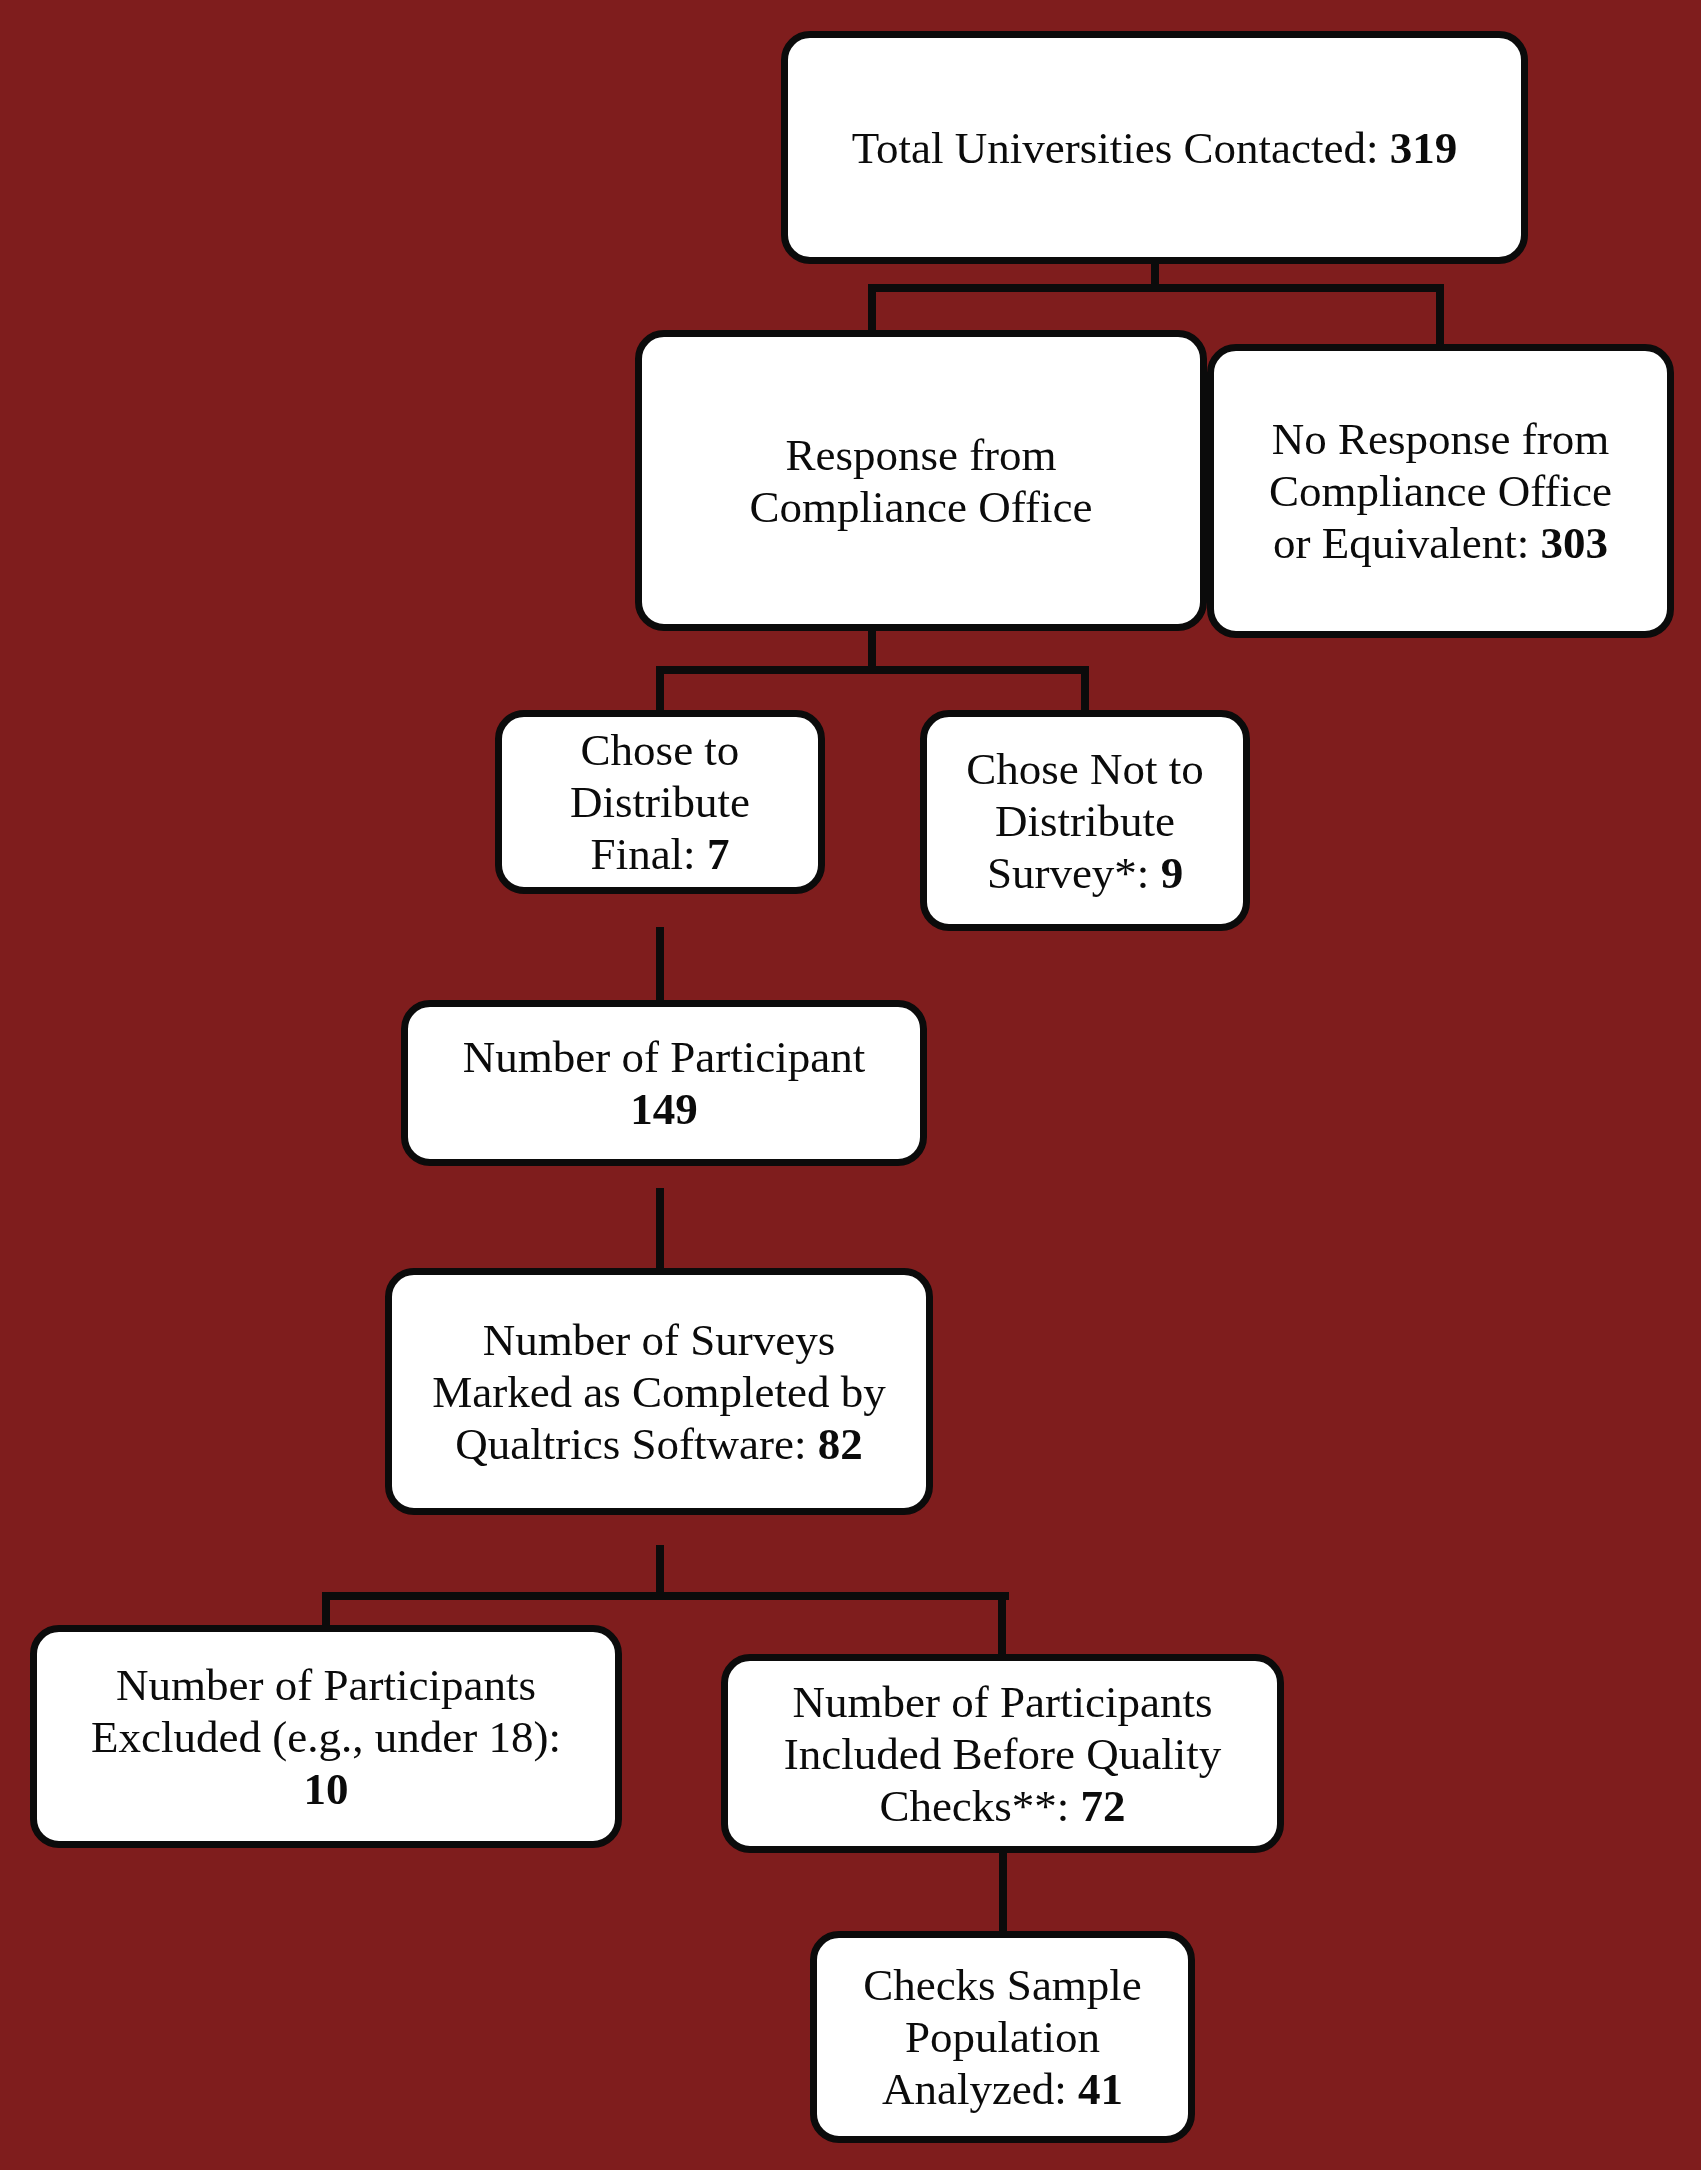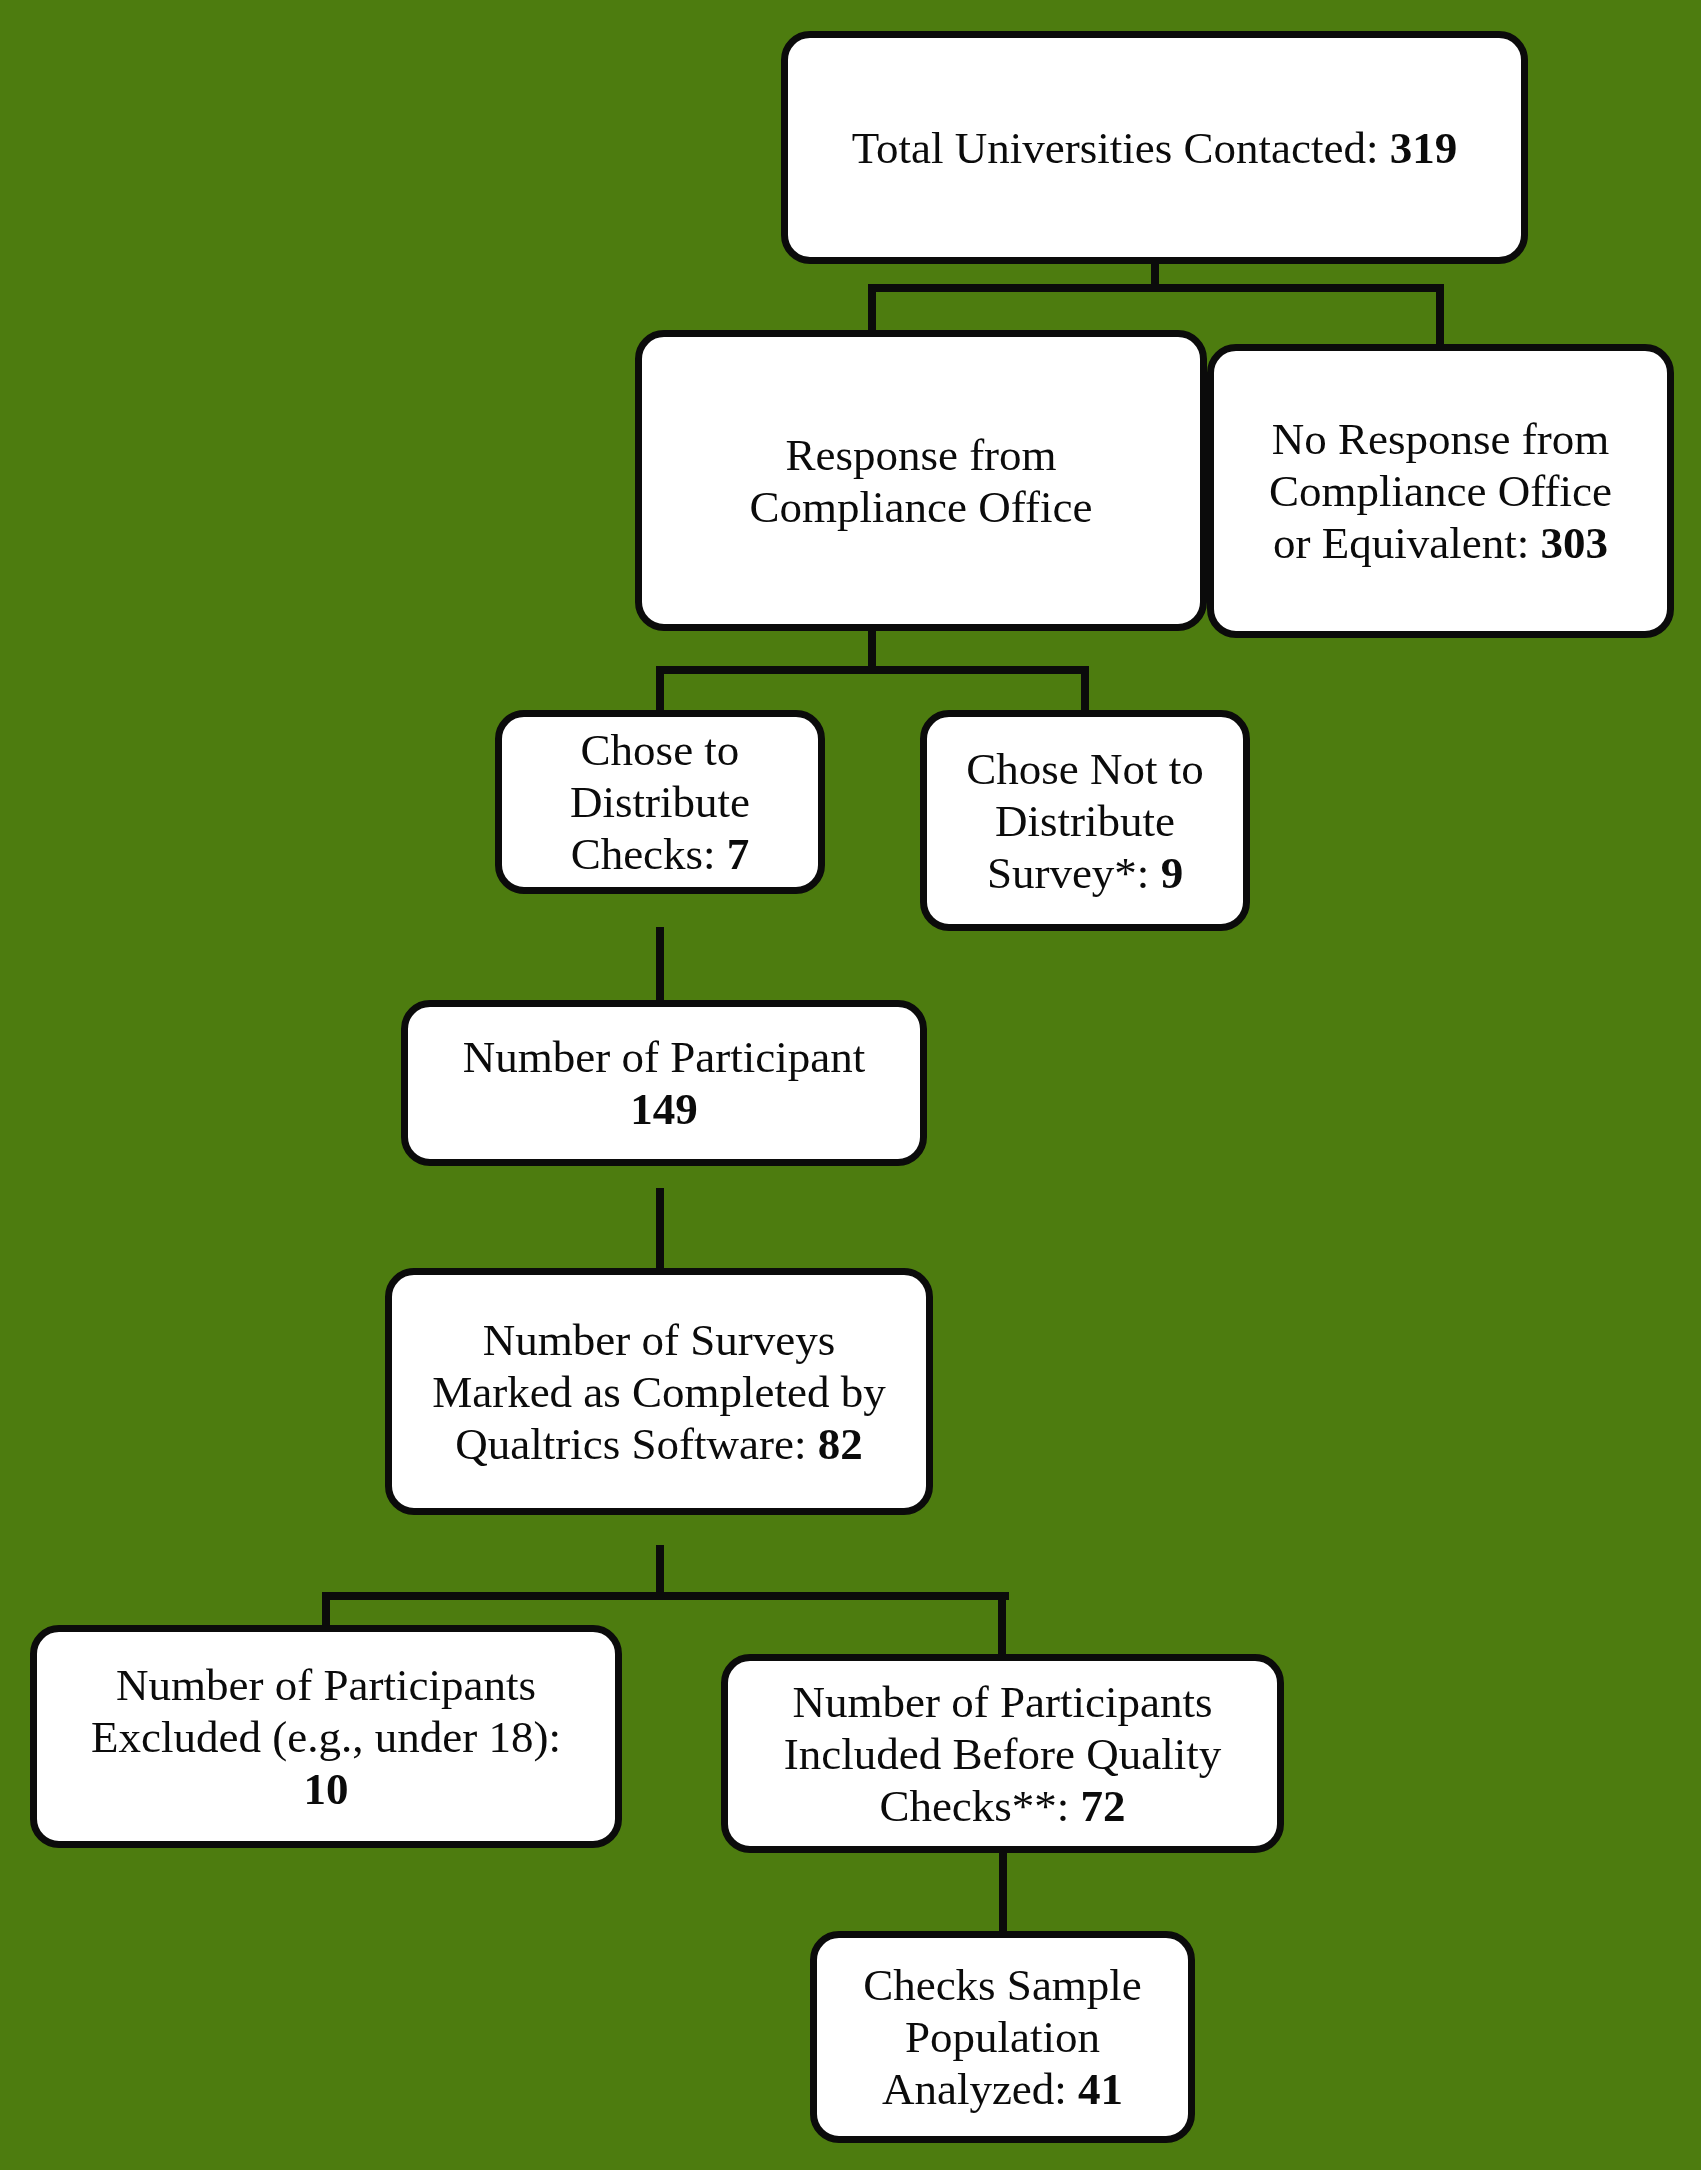--- a/index.html
+++ b/index.html
@@ -1,19 +1,19 @@
 <!DOCTYPE html>
 <html><head>
 <meta charset="utf-8">
 <style>
   html,body{margin:0;padding:0;background:#ffffff;}
   .canvas{
     position:relative;
     width:1701px;height:2171px;
-    background:#4d7c0f;
+    background:#7f1d1d;
     font-family:"Liberation Serif","DejaVu Serif",serif;
     color:#0b0b0b;
   }
   .box{
     position:absolute;
     box-sizing:border-box;
     border:7.8px solid #0b0b0b;
     border-radius:29px;
     background:#ffffff;
     display:flex;
@@ -68,21 +68,21 @@
 
   <div class="box" style="left:1207px;top:344px;width:467px;height:294px">
     <div class="line"><span>No Response from</span><b></b></div>
     <div class="line"><span>Compliance Office</span><b></b></div>
     <div class="line"><span>or Equivalent: </span><b>303</b></div>
   </div>
 
   <div class="box" style="left:495px;top:710px;width:330px;height:184px">
     <div class="line"><span>Chose to</span><b></b></div>
     <div class="line"><span>Distribute</span><b></b></div>
-    <div class="line"><span>Checks: </span><b>7</b></div>
+    <div class="line"><span>Final: </span><b>7</b></div>
   </div>
 
   <div class="box" style="left:920px;top:710px;width:330px;height:221px">
     <div class="line"><span>Chose Not to</span><b></b></div>
     <div class="line"><span>Distribute</span><b></b></div>
     <div class="line"><span>Survey*: </span><b>9</b></div>
   </div>
 
   <div class="box" style="left:401px;top:1000px;width:526px;height:166px">
     <div class="line"><span>Number of Participant</span><b></b></div>

